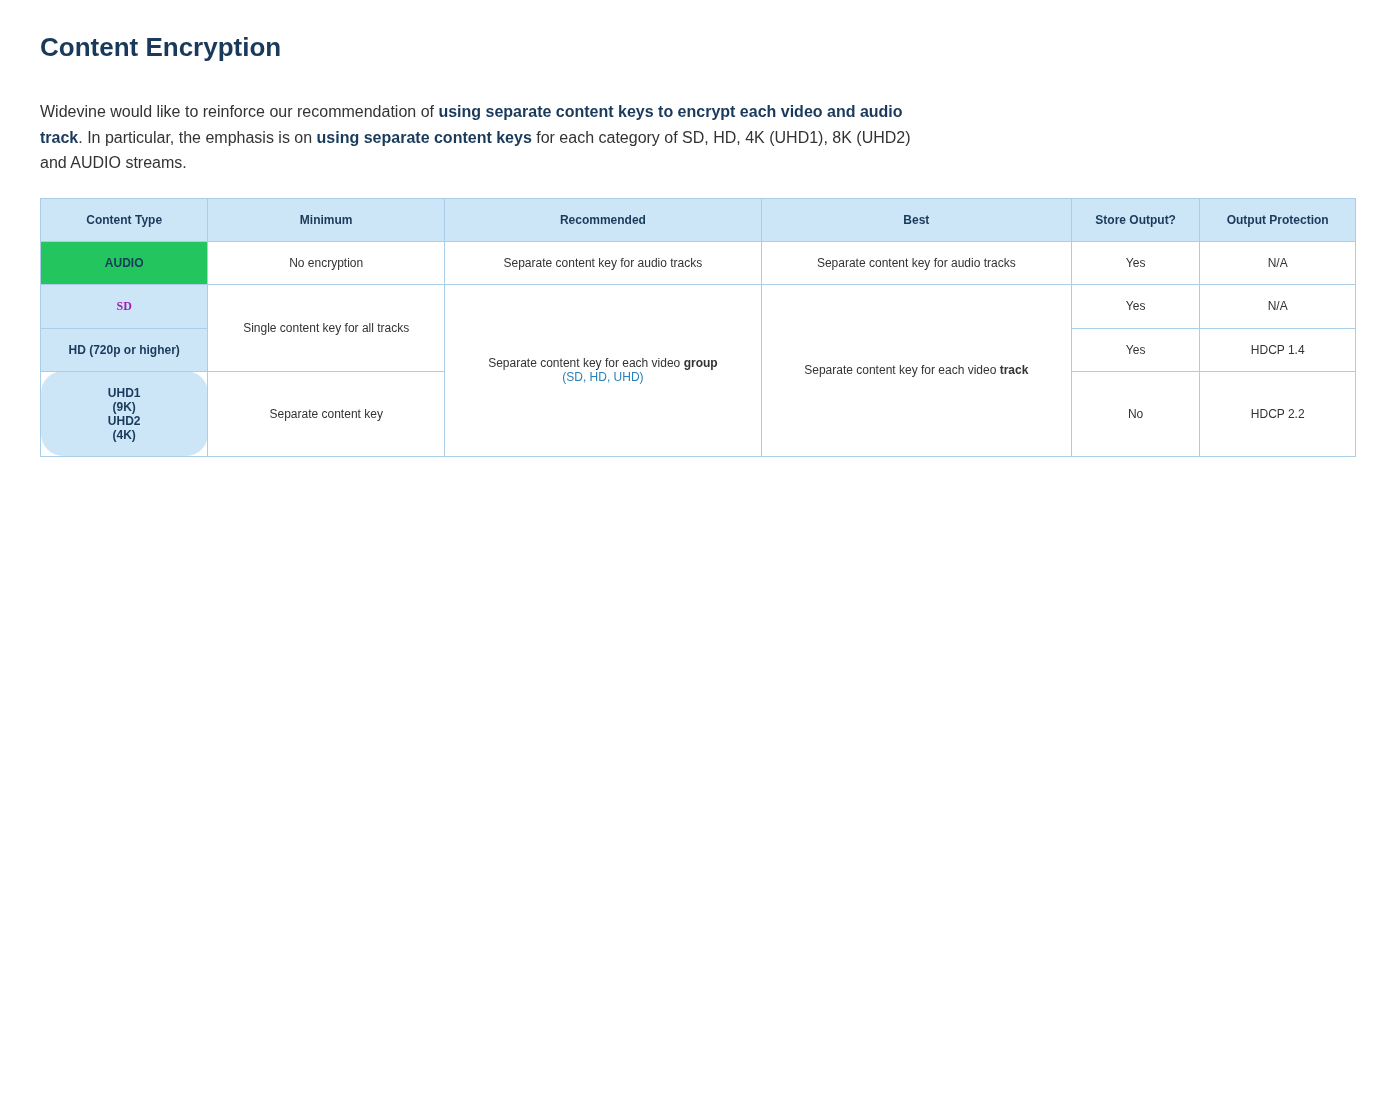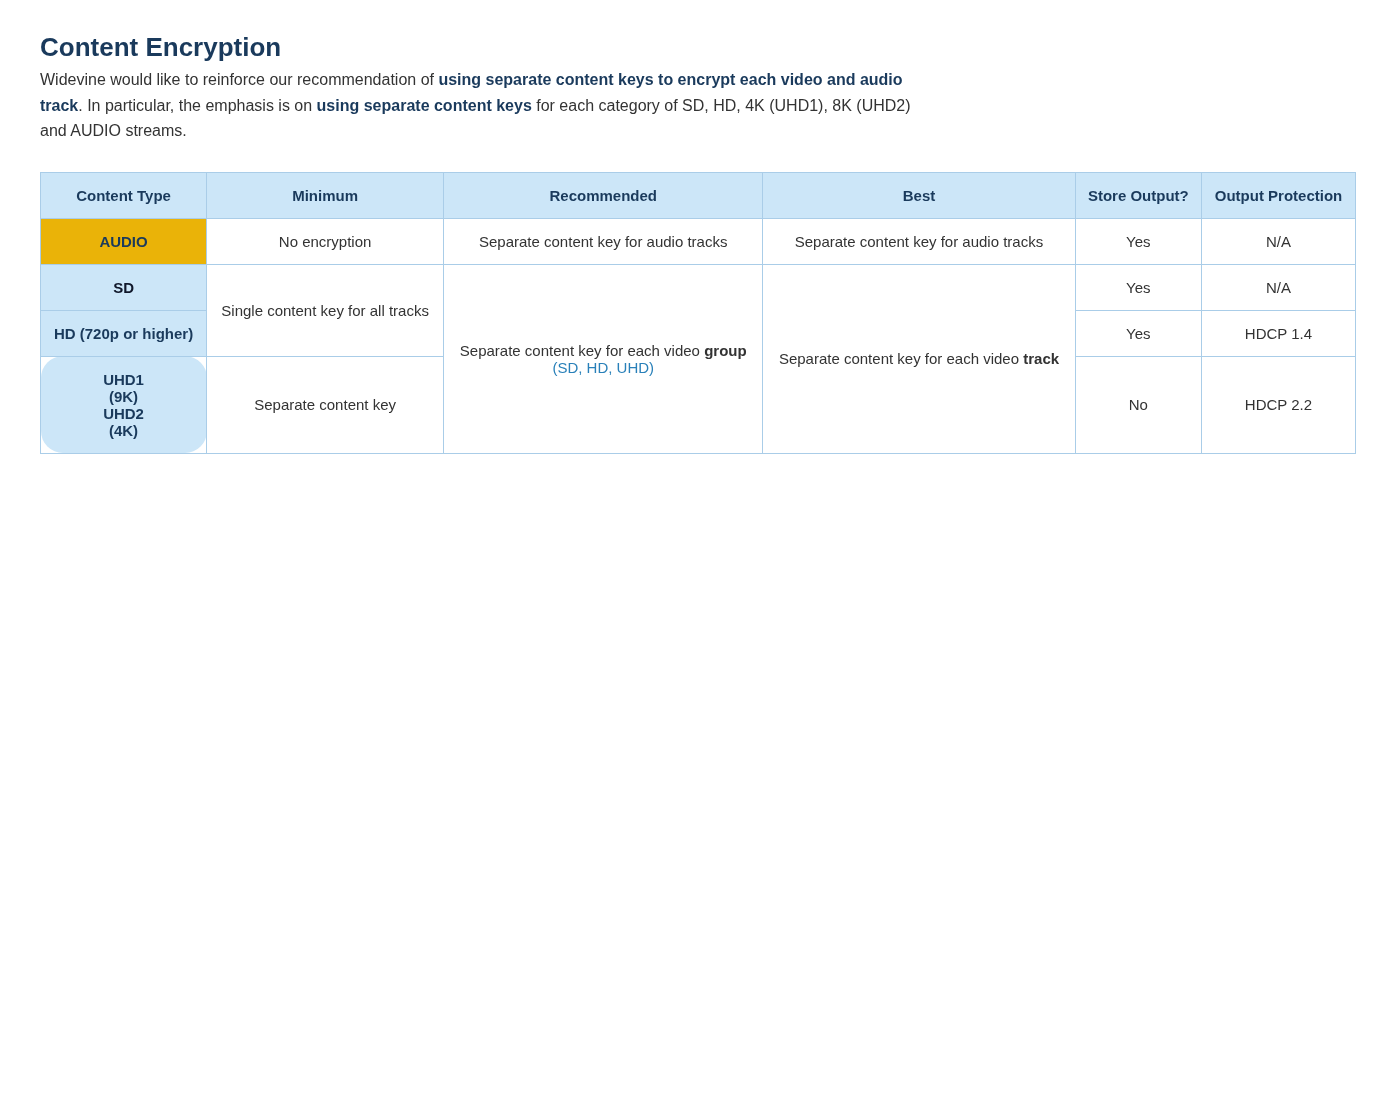--- a/index.html
+++ b/index.html
@@ -8,40 +8,40 @@
       background: #fff;
       color: #333;
       padding: 32px 40px;
       max-width: 1396px;
     }
 
     h1 {
       color: #1a3a5c;
       font-size: 26px;
       font-weight: bold;
-      margin-bottom: 4px;
+      margin-bottom: 36px;
     }
 
     .intro {
       font-size: 16px;
       line-height: 1.6;
       color: #333;
-      margin-bottom: 28px;
+      margin-bottom: 22px;
       max-width: 900px;
     }
 
     .intro strong {
       color: #1a3a5c;
     }
 
     table {
       border-collapse: collapse;
       width: 100%;
       border: 1px solid #aacde8;
-      font-size: 15px;
+      font-size: 12px;
     }
 
     th {
       background-color: #cce6f8;
       color: #1a3a5c;
       font-weight: bold;
       text-align: center;
       padding: 14px 10px;
       border: 1px solid #aacde8;
       vertical-align: middle;
@@ -62,33 +62,34 @@
 
     .uhd-cell {
       background-color: #cce6f8;
       color: #1a3a5c;
       font-weight: bold;
       border-radius: 22px;
     }
 
     .sd-cell {
       background-color: #cce6f8;
-      color: #0f172a;
+      color: #a21caf;
       font-weight: bold;
+      font-family: Liberation Serif, serif;
     }
 
     .hd-cell {
       background-color: #cce6f8;
       color: #1a3a5c;
       font-weight: bold;
       margin-left: 38px;
     }
 
     .audio-cell {
-      background-color: #eab308;
+      background-color: #22c55e;
       color: #1a3a5c;
       font-weight: bold;
     }
   </style>
 </head>
 <body>
 
 <h1>Content Encryption</h1>
 
 <p class="intro">

